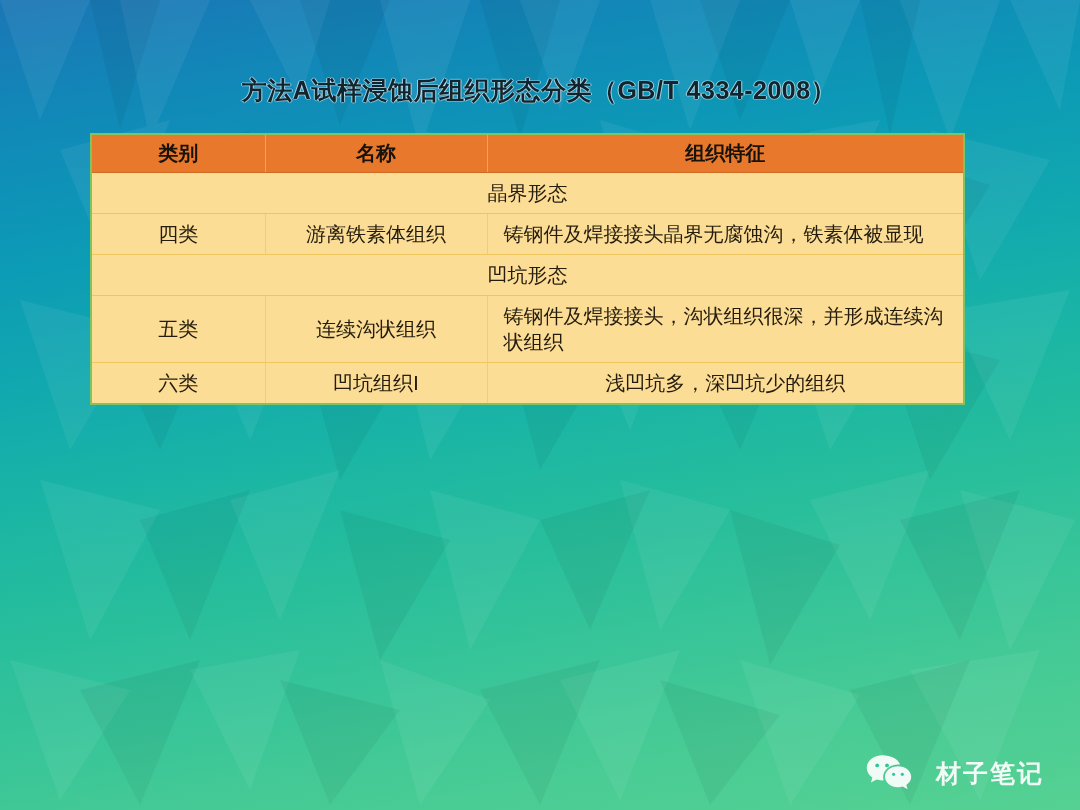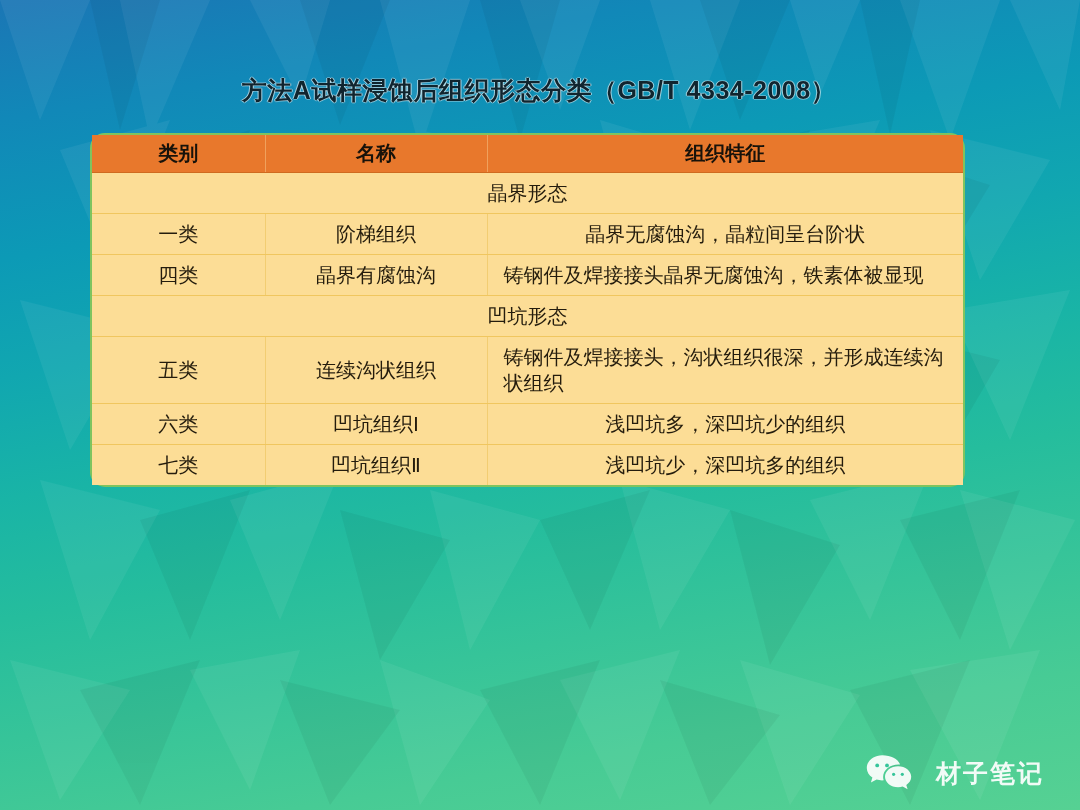--- a/index.html
+++ b/index.html
@@ -61,21 +61,20 @@
   
   #class-table {
     position: absolute;
     left: 92px;
     top: 135px;
     width: 871px;
     border-collapse: collapse;
     table-layout: fixed;
     box-shadow: 0 0 0 2px #7ec45f;
     background: #fcdd96;
-    border-radius: 13px;
   }
   #class-table col.c1 { width: 173px; }
   #class-table col.c2 { width: 222px; }
   #class-table col.c3 { width: 476px; }
 
   #class-table th {
     background: #e8782c;
     color: #17120a;
     font-size: 20px;
     font-weight: bold;
@@ -234,47 +233,37 @@
         <th>名称</th>
         <th>组织特征</th>
       </tr>
     </thead>
     <tbody>
 
       <tr>
         <td class="section" colspan="3">晶界形态</td>
       </tr>
       <tr>
-        <td class="cat">一类</td>
-        <td class="name">阶梯组织</td>
-        <td class="feat center">晶界无腐蚀沟，晶粒间呈台阶状</td>
-      </tr>
-      <tr>
         <td class="cat">四类</td>
-        <td class="name">晶界有腐蚀沟</td>
+        <td class="name">游离铁素体组织</td>
         <td class="feat">铸钢件及焊接接头晶界无腐蚀沟，铁素体被显现</td>
       </tr>
       <tr>
         <td class="section" colspan="3">凹坑形态</td>
       </tr>
 
       <tr>
         <td class="cat">五类</td>
         <td class="name">连续沟状组织</td>
         <td class="feat">铸钢件及焊接接头，沟状组织很深，并形成连续沟状组织</td>
       </tr>
       <tr>
         <td class="cat">六类</td>
         <td class="name">凹坑组织Ⅰ</td>
         <td class="feat center">浅凹坑多，深凹坑少的组织</td>
-      </tr>
-      <tr>
-        <td class="cat">七类</td>
-        <td class="name">凹坑组织Ⅱ</td>
-        <td class="feat center">浅凹坑少，深凹坑多的组织</td>
       </tr>
     </tbody>
   </table>
 
 
   <div id="watermark">
     <span>
       <svg class="wechat-icon" viewBox="0 0 46 38">
         <g fill="#ffffff">
           <path d="M16.2 1.2C7.6 1.2 0.8 6.9 0.8 13.9c0 3.9 2.2 7.4 5.6 9.7L4.9 28.6l5.7-3.0c1.7 0.5 3.6 0.8 5.6 0.8 0.5 0 1.0 0 1.5-0.06-0.4-1.1-0.6-2.2-0.6-3.4 0-6.9 6.9-12.4 15.4-12.4 0.5 0 1.0 0.02 1.5 0.06C32.6 5.2 25.2 1.2 16.2 1.2z"></path>

